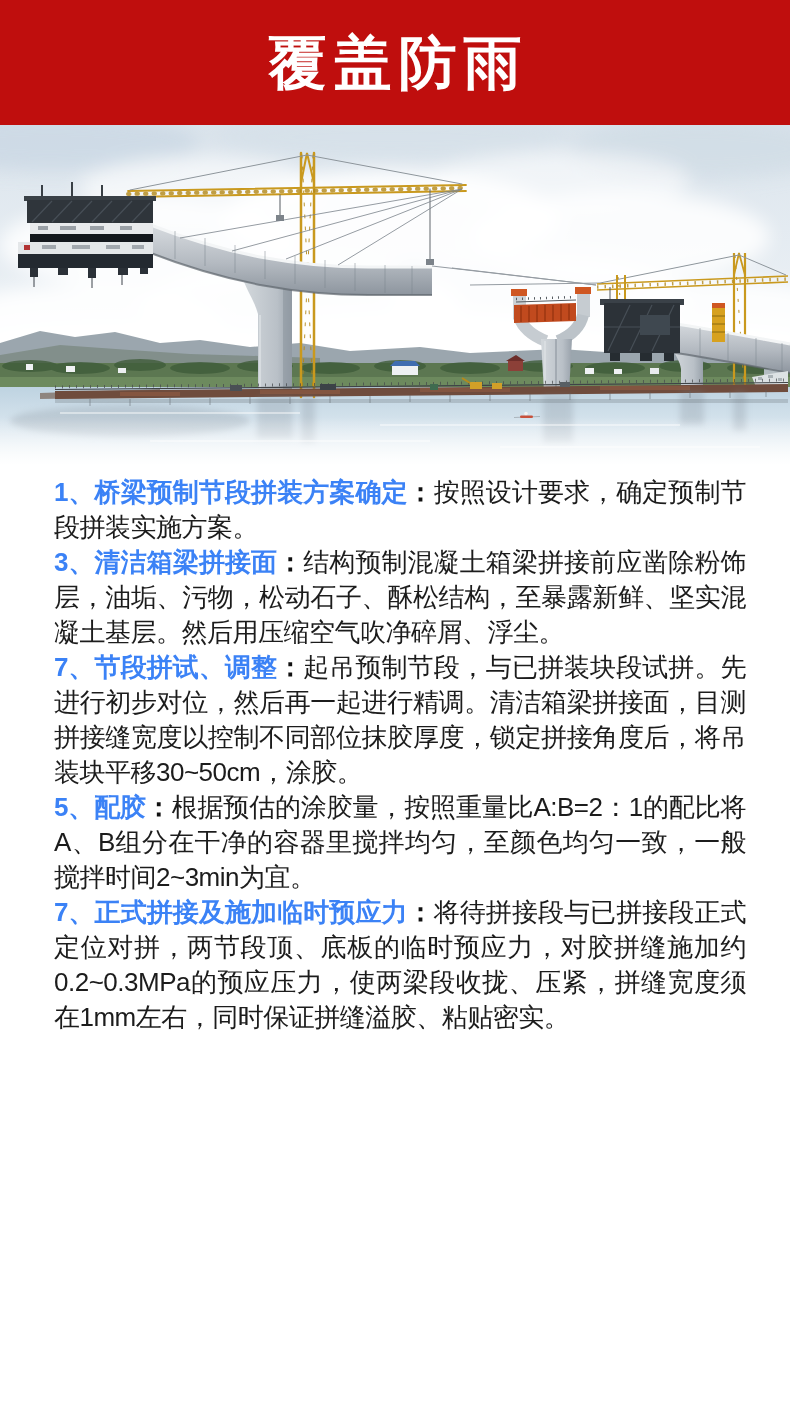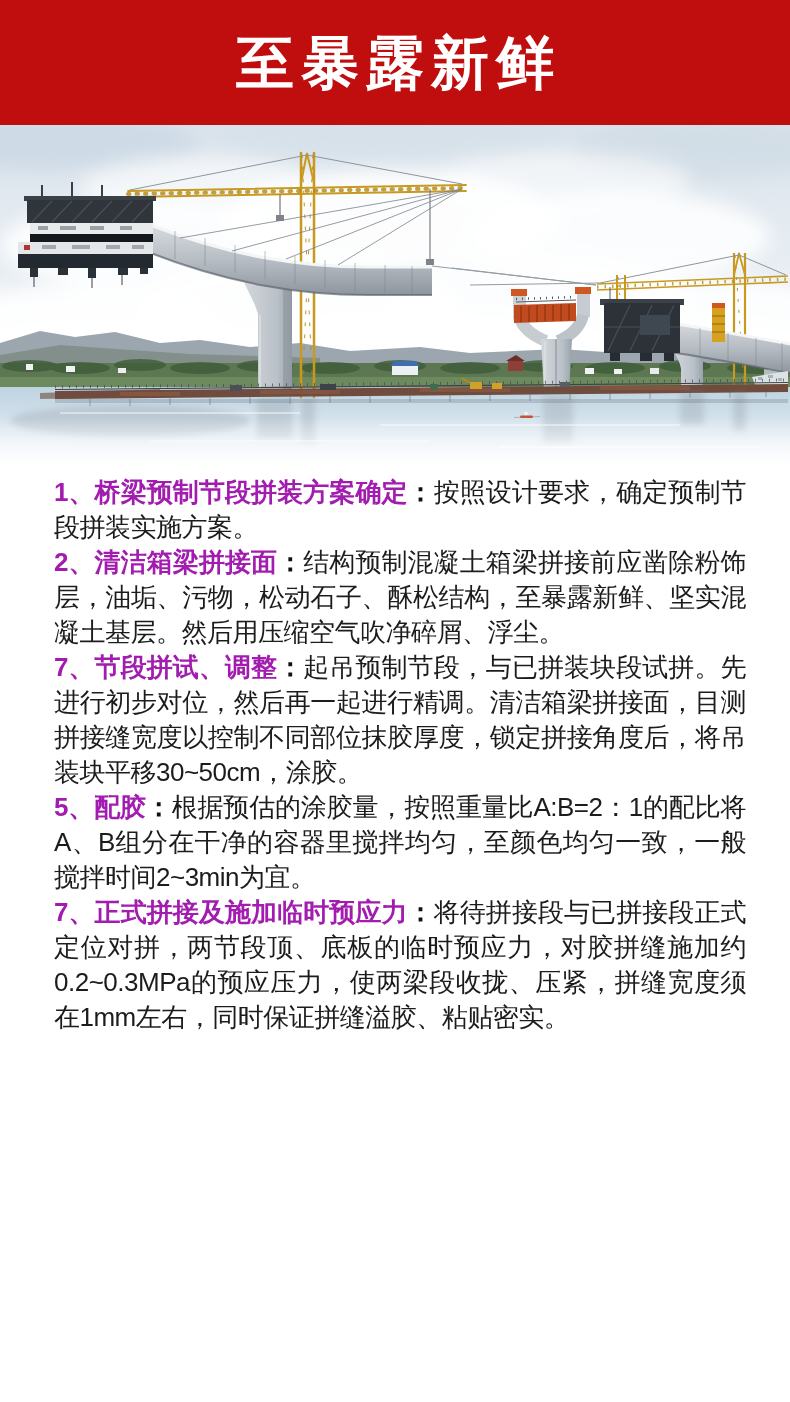--- a/index.html
+++ b/index.html
@@ -16,30 +16,30 @@
     color:#ffffff;font-size:58px;font-weight:bold;letter-spacing:7px;
     line-height:1;padding-left:7px;
   }
   .photo{width:790px;height:340px;display:block;position:relative;background:#e8eef3;}
   .photo svg{display:block;}
   .content{padding:10px 44px 0 54px;}
   .step{
     margin:0;font-size:26px;line-height:35px;color:#1c1c1c;
     text-align:justify;letter-spacing:-0.5px;
   }
-  .step-head{color:#a21caf;font-weight:bold;}
+  .step-head{color:#3b82f6;font-weight:bold;}
   .step-colon{color:#111111;font-weight:bold;}
 </style>
 </head>
 <body>
 
 <div class="page">
 
   <div class="banner">
-    <div class="banner-title">至暴露新鲜</div>
+    <div class="banner-title">覆盖防雨</div>
   </div>
 
   <div class="photo">
     <svg width="790" height="340" viewBox="0 0 790 340" xmlns="http://www.w3.org/2000/svg">
       <defs>
         <linearGradient id="skyGrad" x1="0" y1="0" x2="0" y2="1">
           <stop offset="0" stop-color="#dbe4ec"></stop>
           <stop offset="0.6" stop-color="#e9eff4"></stop>
           <stop offset="1" stop-color="#f4f8fa"></stop>
         </linearGradient>
@@ -366,19 +366,19 @@
         <rect x="520" y="290.5" width="13" height="2.6" rx="1.3" fill="#c8503a"></rect>
         <circle cx="526" cy="288.5" r="1.8" fill="#f2f2f2"></circle>
       </g>
 
       <rect x="0" y="292" width="790" height="48" fill="url(#fadeGrad)"></rect>
     </svg>
   </div>
 
   <div class="content">
     <p class="step"><span class="step-head">1、桥梁预制节段拼装方案确定</span><span class="step-colon">：</span><span>按照设计要求，确定预制节段拼装实施方案。</span></p>
-    <p class="step"><span class="step-head">2、清洁箱梁拼接面</span><span class="step-colon">：</span><span>结构预制混凝土箱梁拼接前应凿除粉饰层，油垢、污物，松动石子、酥松结构，至暴露新鲜、坚实混凝土基层。然后用压缩空气吹净碎屑、浮尘。</span></p>
+    <p class="step"><span class="step-head">3、清洁箱梁拼接面</span><span class="step-colon">：</span><span>结构预制混凝土箱梁拼接前应凿除粉饰层，油垢、污物，松动石子、酥松结构，至暴露新鲜、坚实混凝土基层。然后用压缩空气吹净碎屑、浮尘。</span></p>
     <p class="step"><span class="step-head">7、节段拼试、调整</span><span class="step-colon">：</span><span>起吊预制节段，与已拼装块段试拼。先进行初步对位，然后再一起进行精调。清洁箱梁拼接面，目测拼接缝宽度以控制不同部位抹胶厚度，锁定拼接角度后，将吊装块平移30~50cm，涂胶。</span></p>
     <p class="step"><span class="step-head">5、配胶</span><span class="step-colon">：</span><span>根据预估的涂胶量，按照重量比A:B=2：1的配比将A、B组分在干净的容器里搅拌均匀，至颜色均匀一致，一般搅拌时间2~3min为宜。</span></p>
     <p class="step"><span class="step-head">7、正式拼接及施加临时预应力</span><span class="step-colon">：</span><span>将待拼接段与已拼接段正式定位对拼，两节段顶、底板的临时预应力，对胶拼缝施加约0.2~0.3MPa的预应压力，使两梁段收拢、压紧，拼缝宽度须在1mm左右，同时保证拼缝溢胶、粘贴密实。</span></p>
   </div>
 
 </div>
 
 </body></html>

